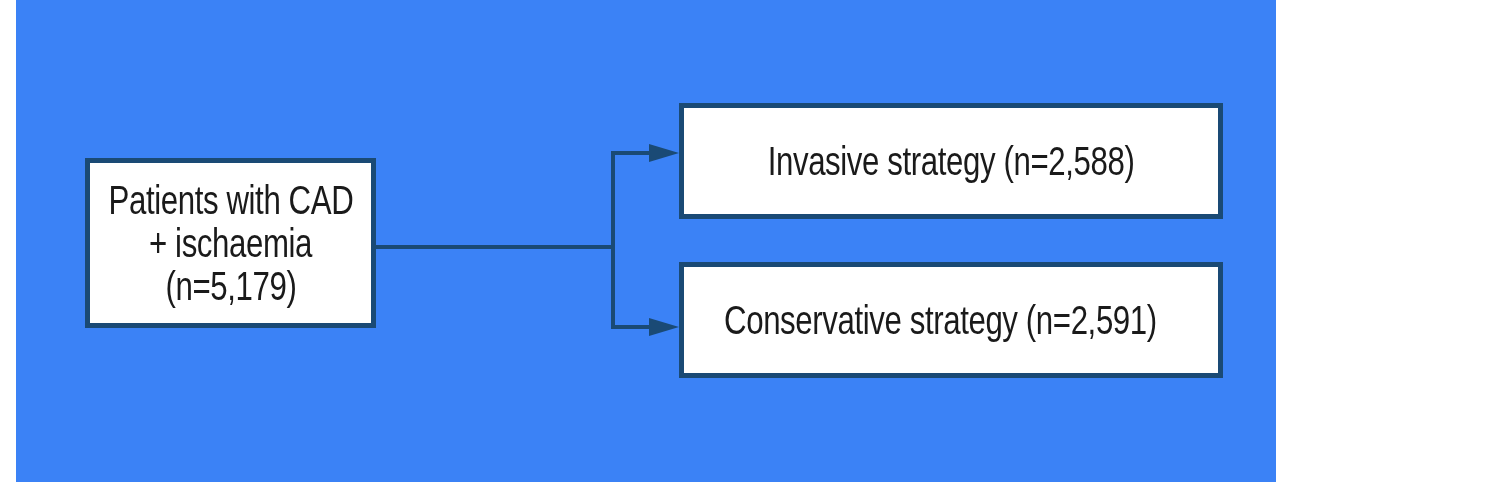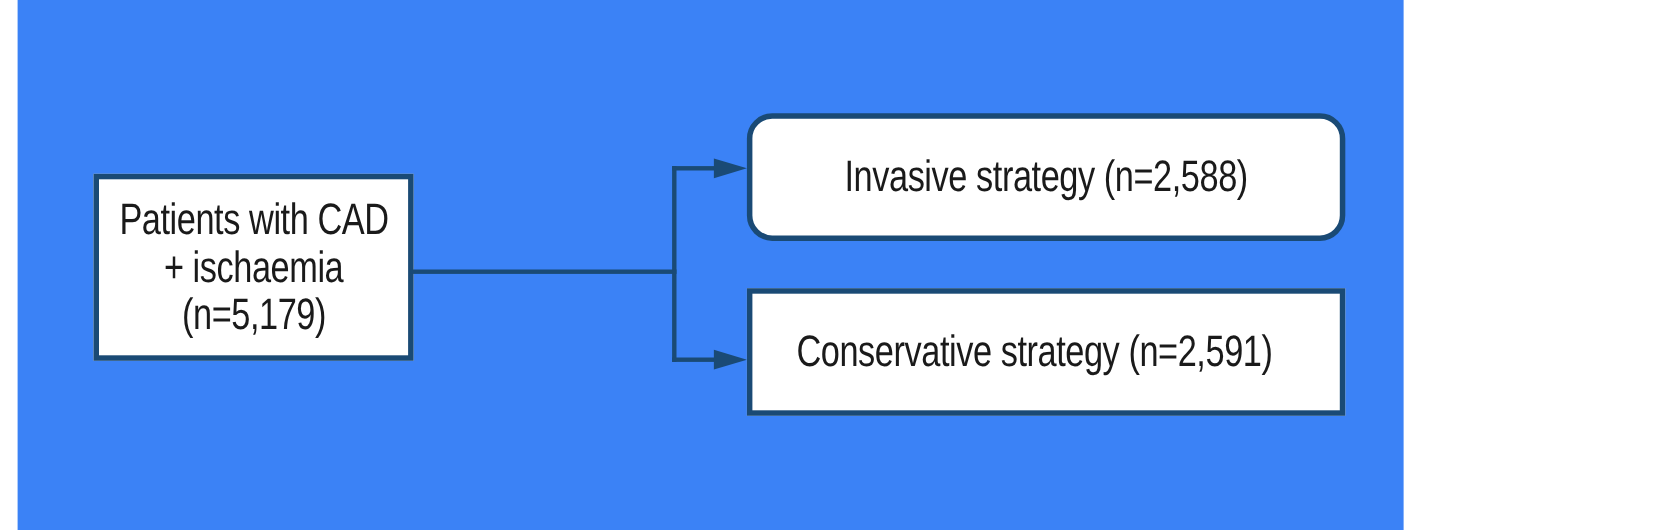--- a/index.html
+++ b/index.html
@@ -32,21 +32,20 @@
     top: 158px;
     width: 291px;
     height: 170px;
     flex-direction: column;
   }
   .box-branch-top {
     left: 663px;
     top: 103px;
     width: 544px;
     height: 116px;
-    border-radius: 23px;
   }
   .box-branch-bottom {
     left: 663px;
     top: 262px;
     width: 544px;
     height: 116px;
     justify-content: flex-end;
   }
   .txt {
     display: inline-block;

